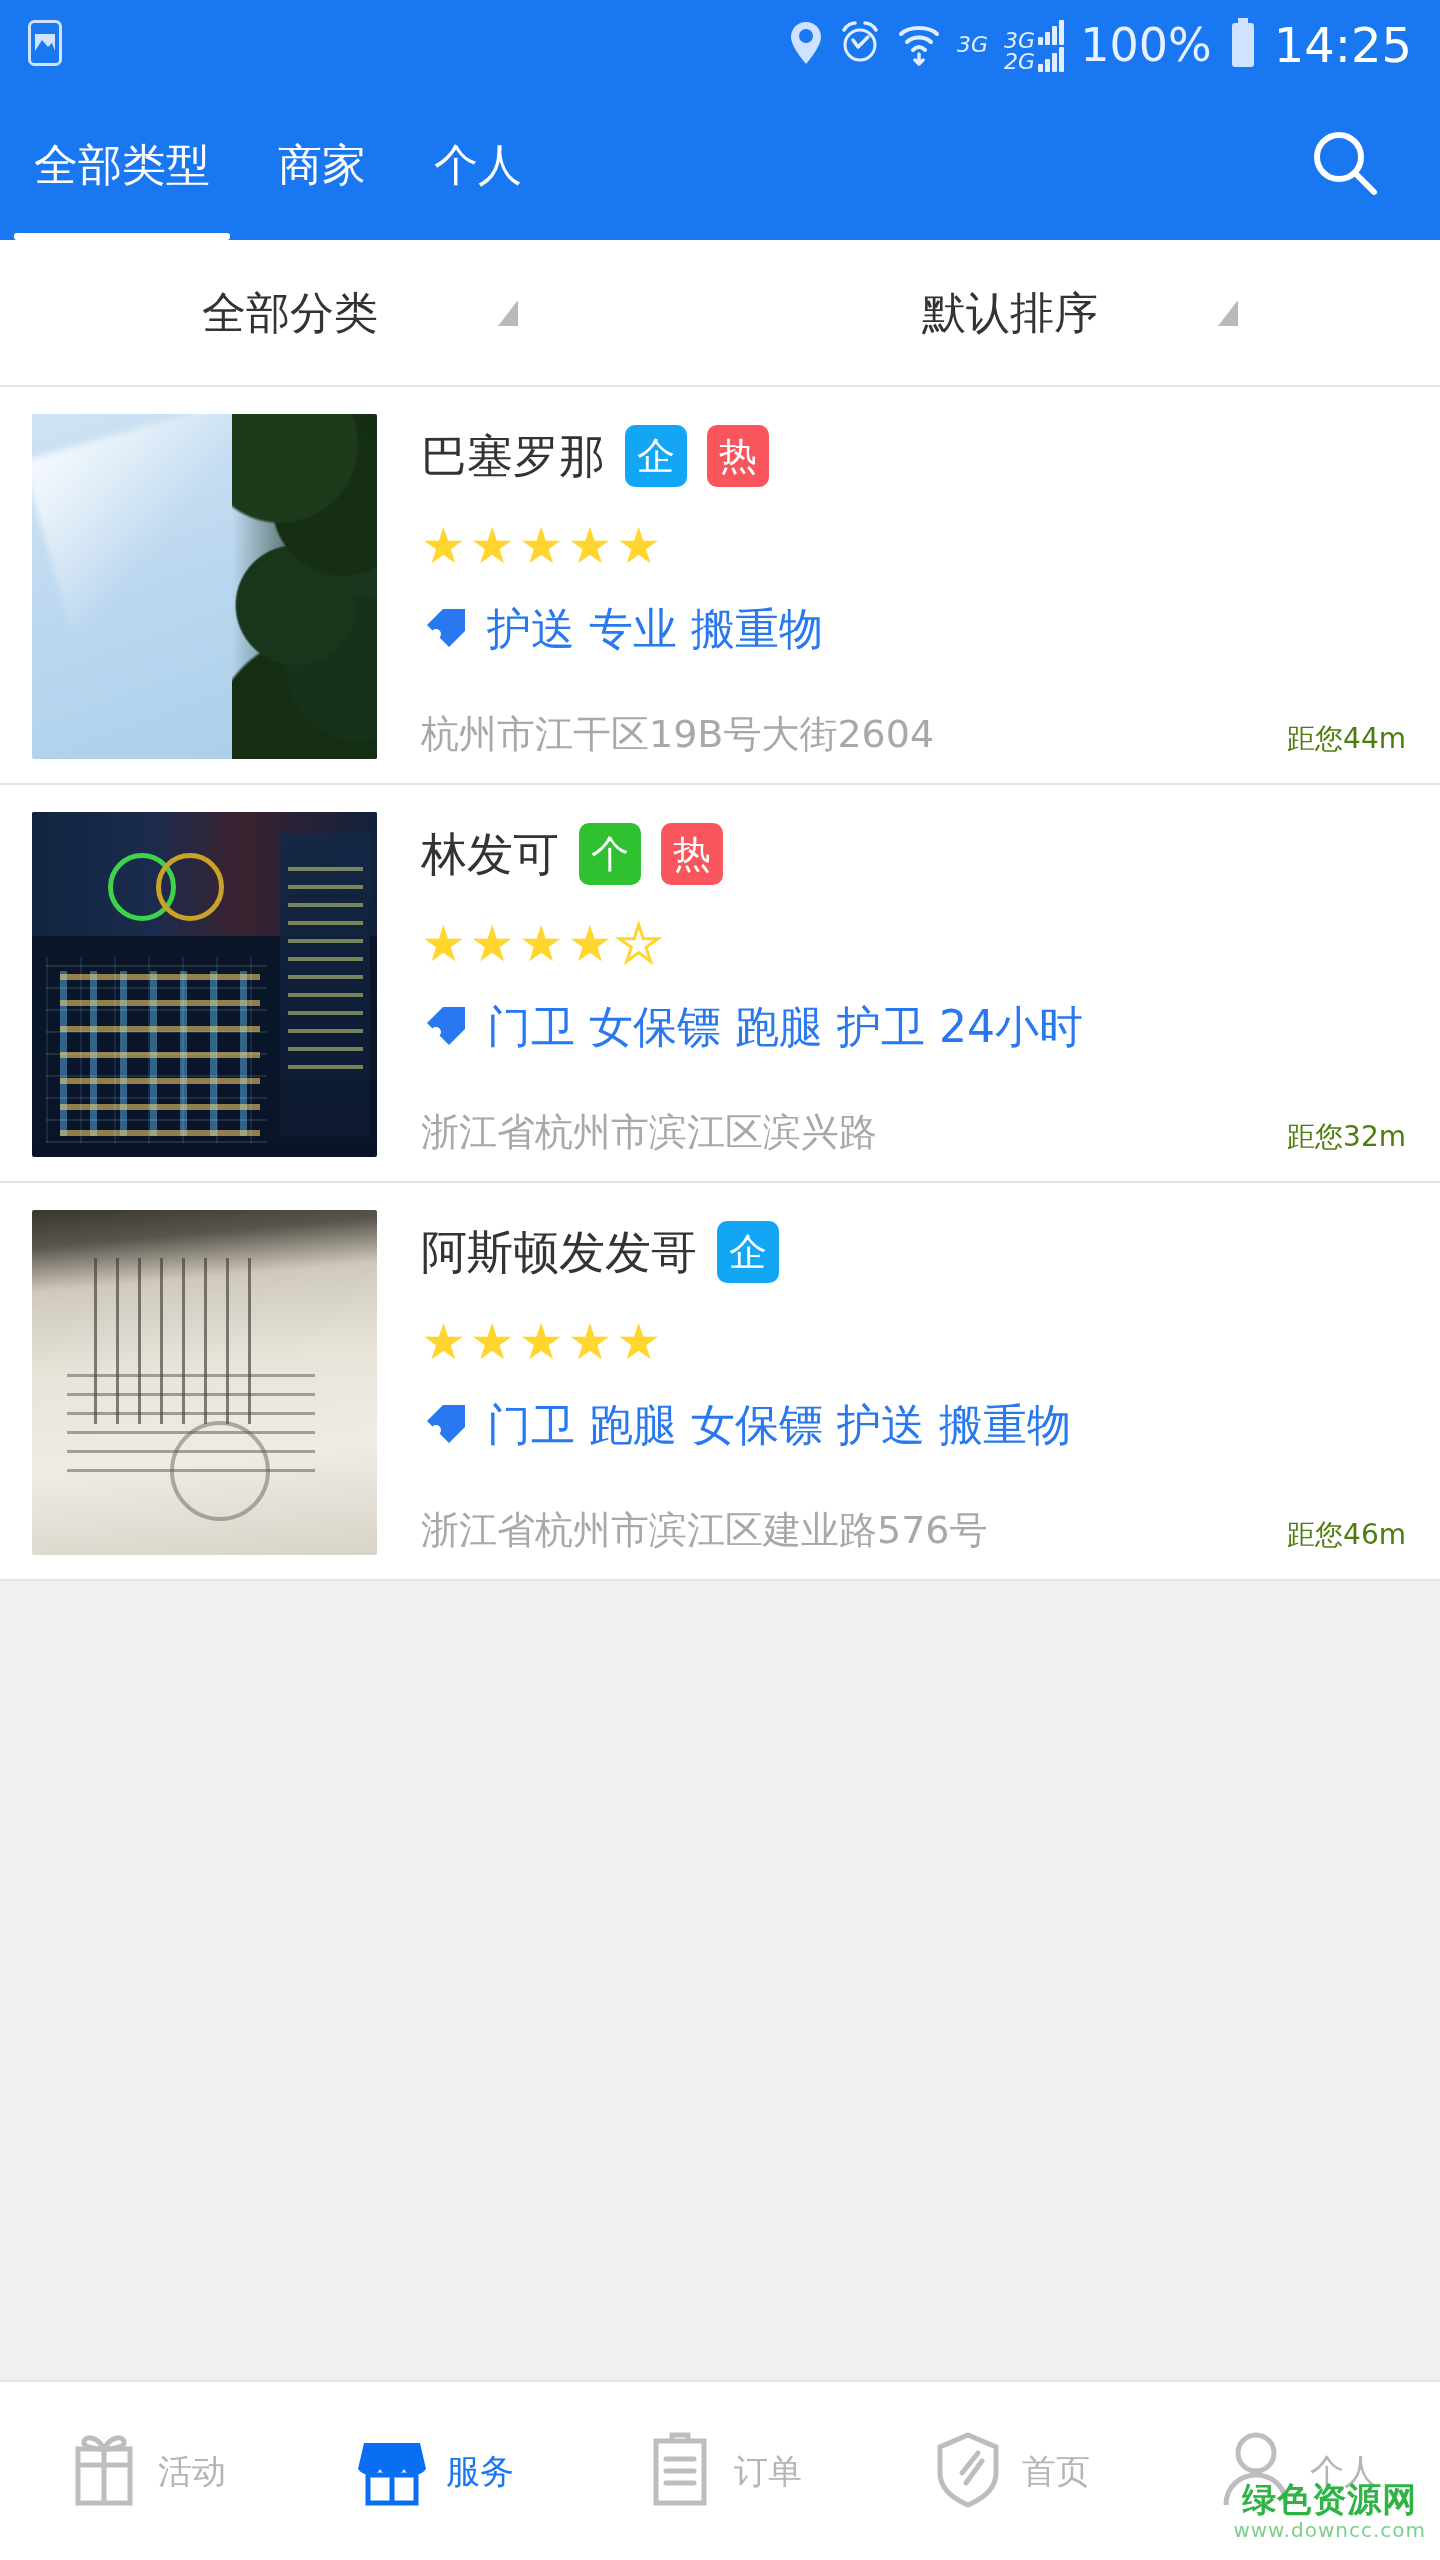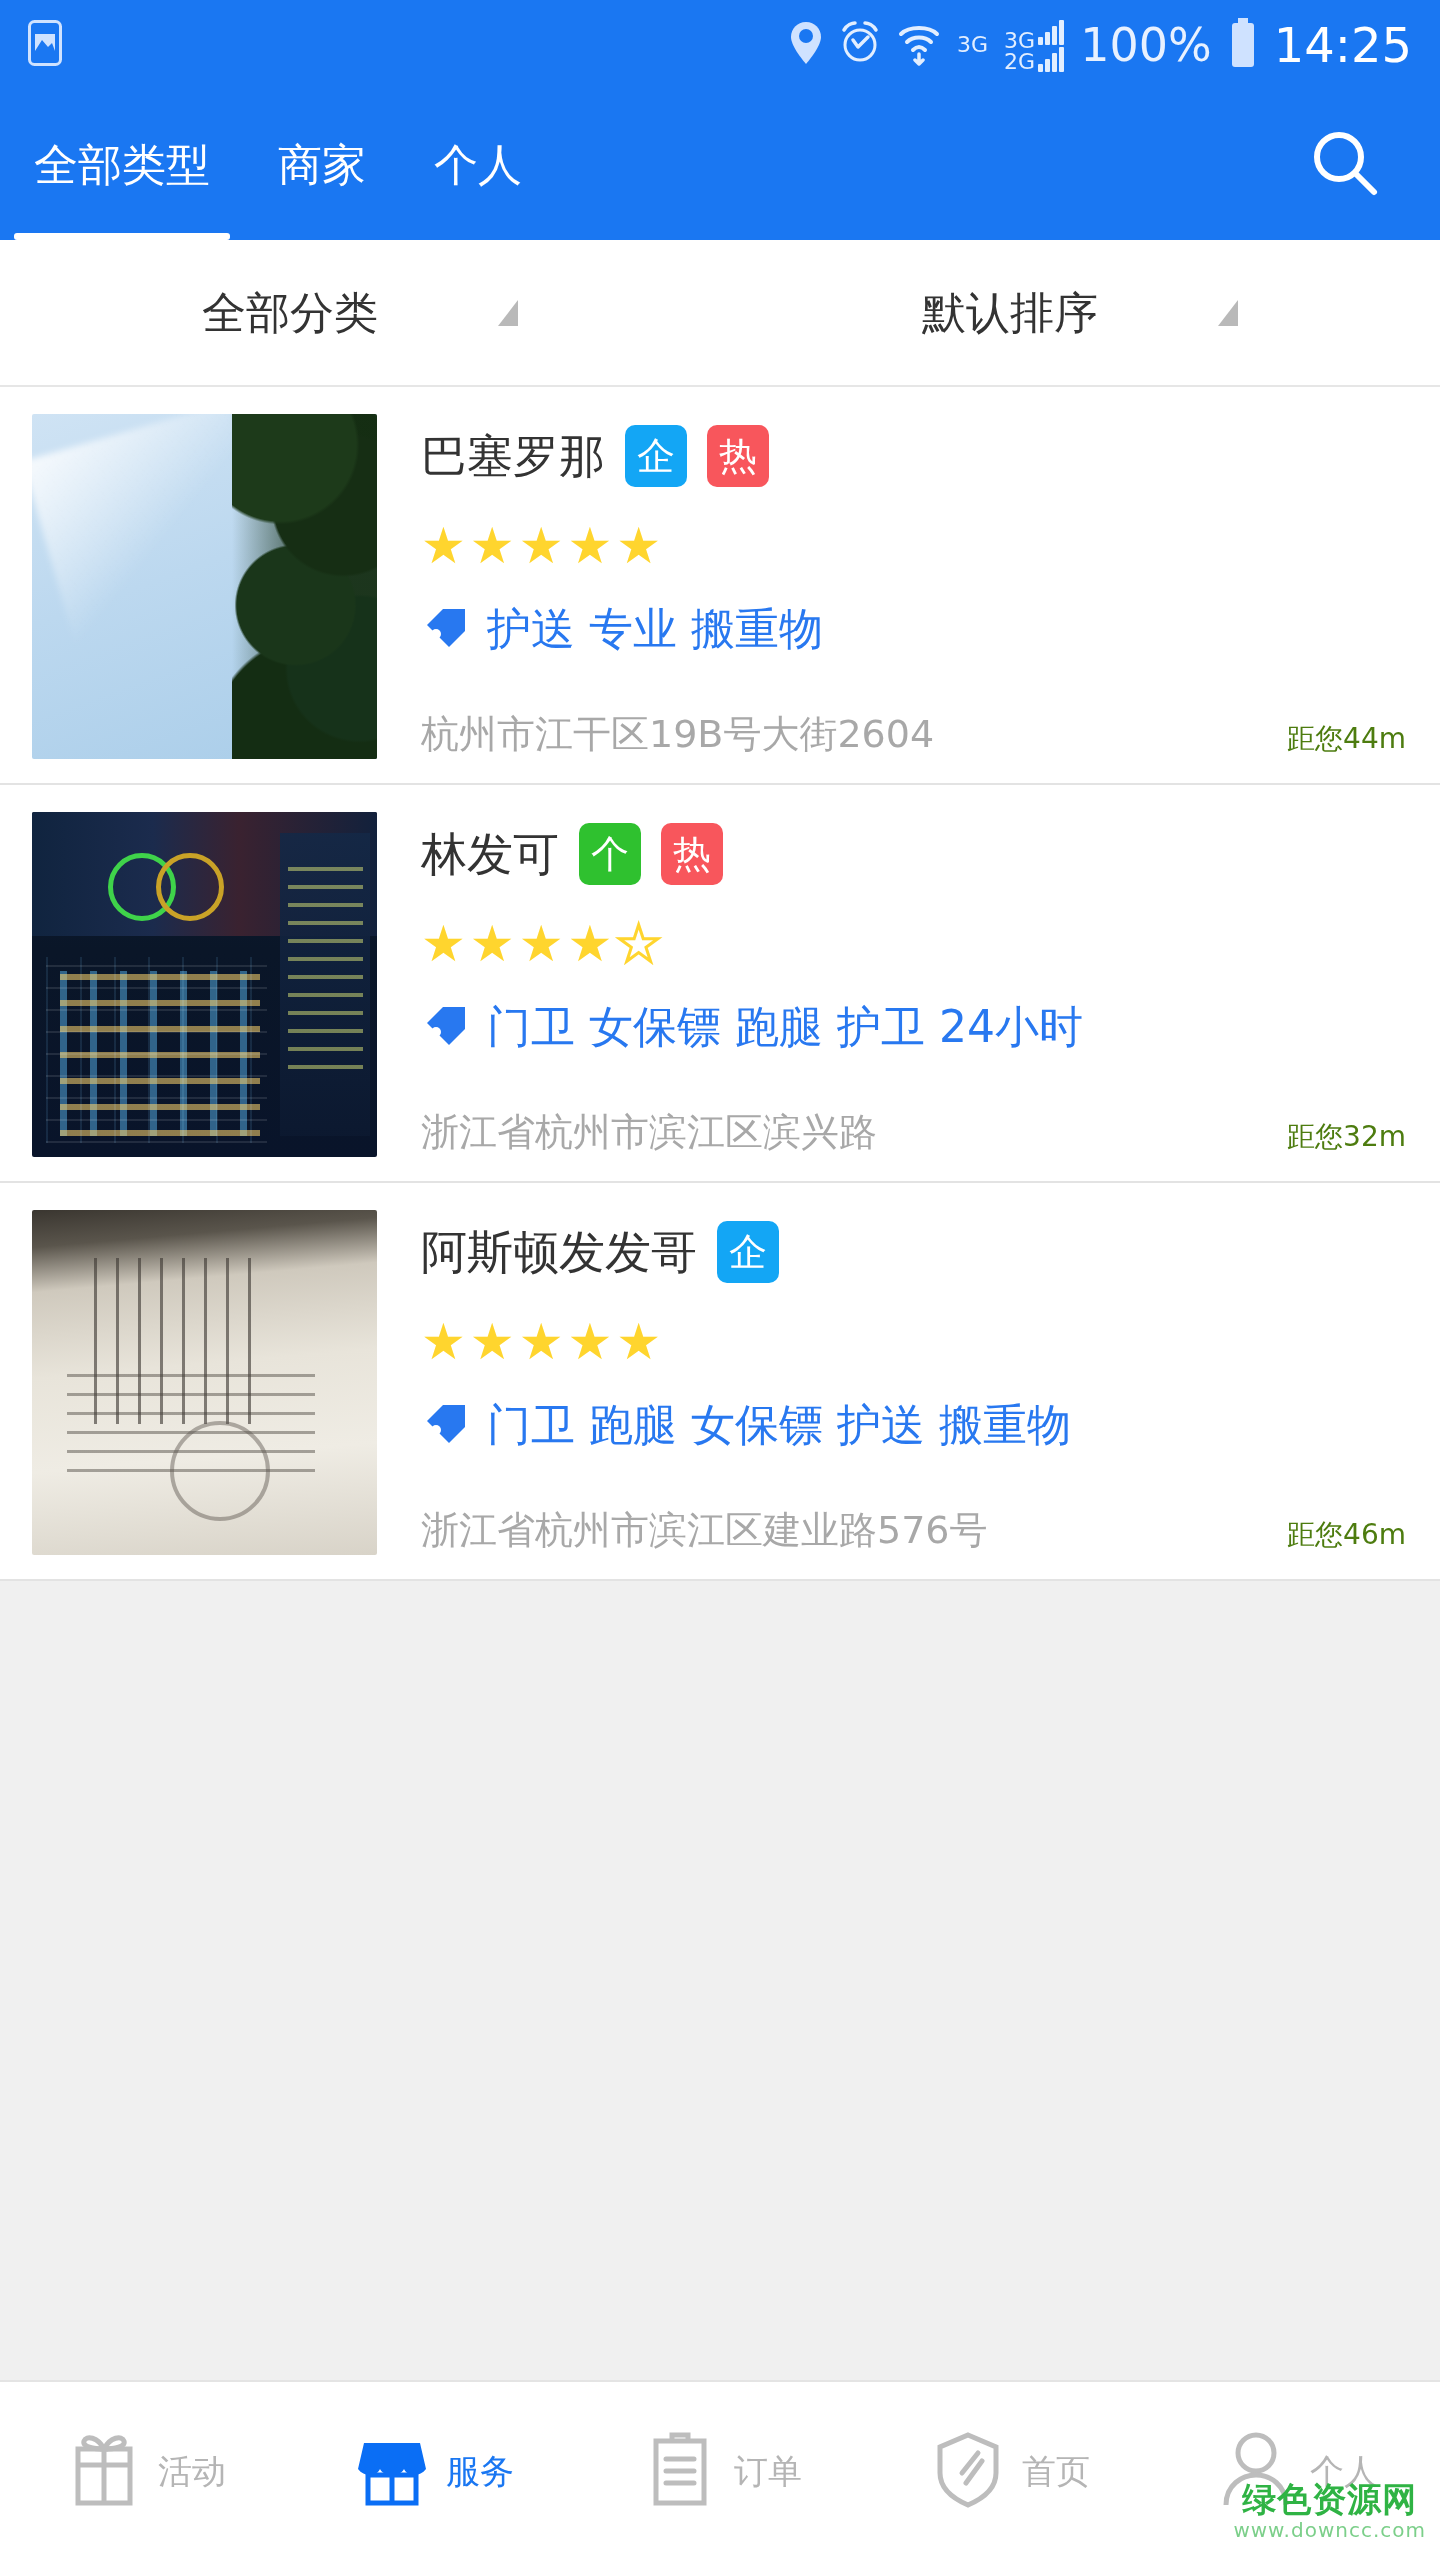--- a/index.html
+++ b/index.html
@@ -17,21 +17,21 @@
     height:90px;background:#1a77f2;flex:0 0 auto;
     display:flex;align-items:center;padding:0 28px;box-sizing:border-box;
     color:#ffffff;
   }
   .sb-left{display:flex;align-items:center;gap:14px;}
   .sb-right{margin-left:auto;display:flex;align-items:center;gap:16px;}
   .sb-icon{display:block;}
   .sb-text{font-size:46px;letter-spacing:0px;line-height:1;font-weight:400;color:#e8f1ff;}
   .sb-time{font-size:48px;line-height:1;color:#ffffff;}
   .net-label{font-size:22px;line-height:20px;color:#e2eeff;text-align:left;}
-  .netgroup{display:flex;gap:3px;}
+  .netgroup{display:flex;gap:3px;font-style:italic;}
   .netcol{display:flex;flex-direction:column;justify-content:flex-end;gap:1px;}
   .bars{display:flex;align-items:flex-end;gap:2px;height:26px;}
   .bars i{display:block;width:5px;background:#e2eeff;border-radius:1px;}
   .bars i:nth-child(1){height:8px;}
   .bars i:nth-child(2){height:13px;}
   .bars i:nth-child(3){height:19px;}
   .bars i:nth-child(4){height:25px;}
 
   
   .tabbar{

